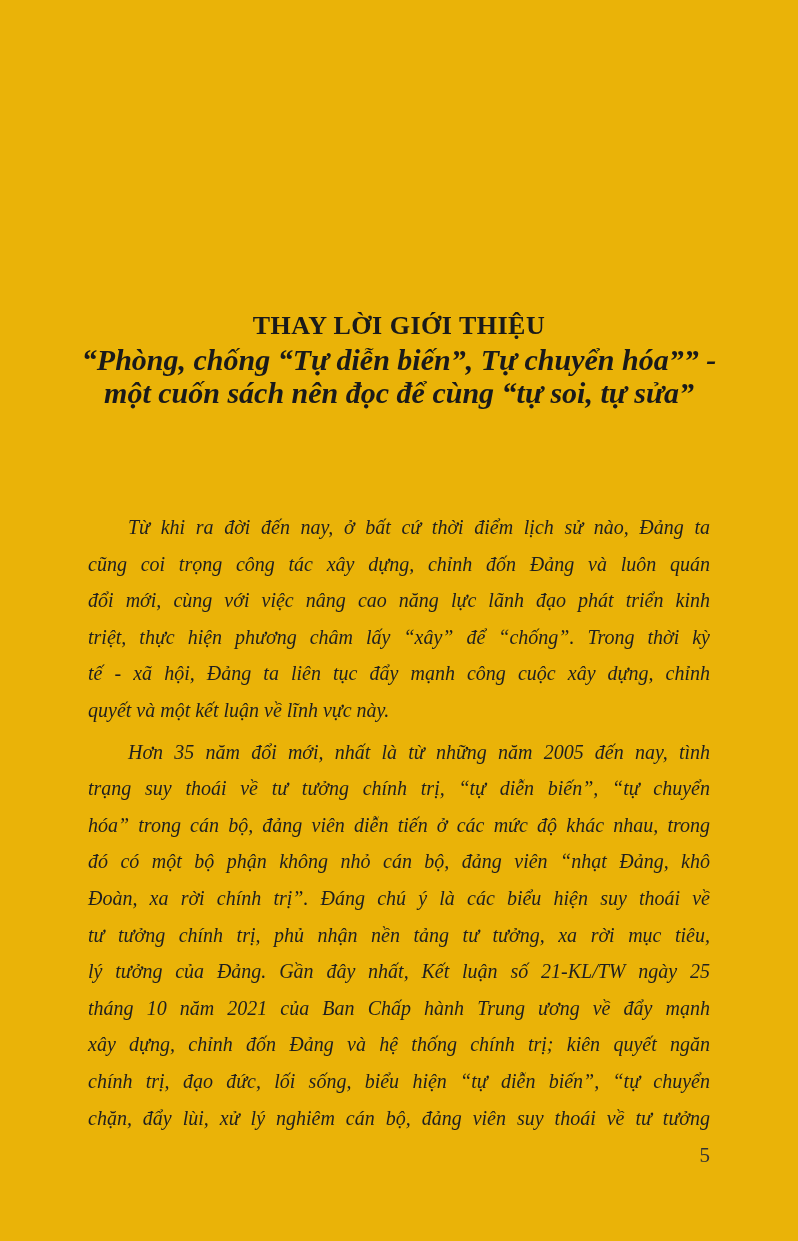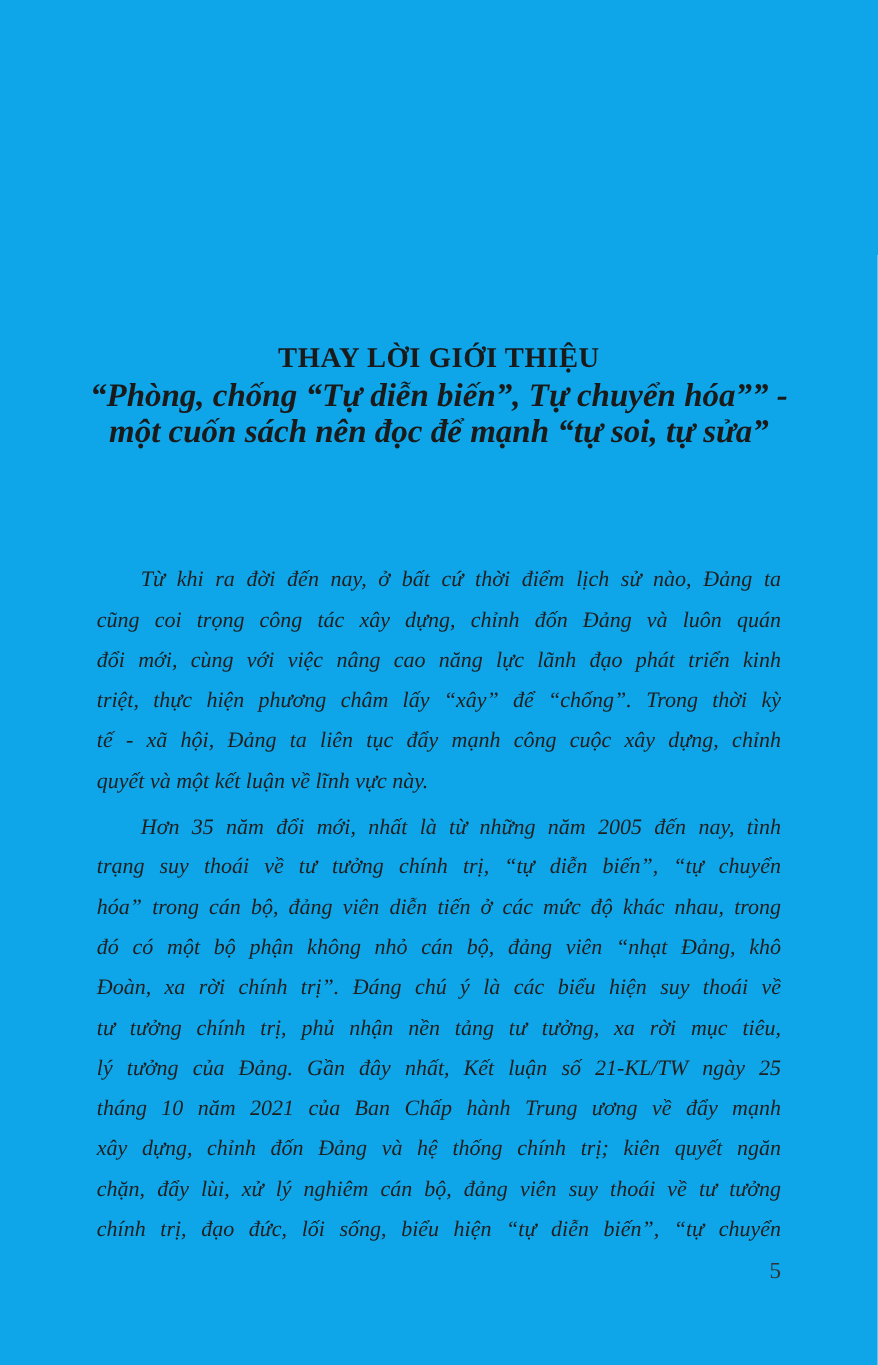--- a/index.html
+++ b/index.html
@@ -1,20 +1,20 @@
 <!DOCTYPE html>
 <html><head>
 <meta charset="utf-8">
 <style>
   html, body { margin: 0; padding: 0; background: #ffffff; }
   .page {
     position: relative;
     width: 798px;
     height: 1241px;
-    background: #0ea5e9;
+    background: #eab308;
     font-family: "Liberation Serif", serif;
     overflow: hidden;
   }
   .title {
     position: absolute;
     top: 294px;
     left: 0;
     right: 0;
     text-align: center;
     font-weight: bold;
@@ -61,21 +61,21 @@
   }
 </style>
 </head>
 <body>
 
 <div class="page">
   <h1 class="title">THAY LỜI GIỚI THIỆU</h1>
 
   <div class="subtitle">
     <div>“Phòng, chống “Tự diễn biến”, Tự chuyển hóa”” -</div>
-    <div>một cuốn sách nên đọc để mạnh “tự soi, tự sửa”</div>
+    <div>một cuốn sách nên đọc để cùng “tự soi, tự sửa”</div>
   </div>
 
   <div class="body-text">
       <div class="para">
         <div class="line first">Từ khi ra đời đến nay, ở bất cứ thời điểm lịch sử nào, Đảng ta</div>
         <div class="line">cũng coi trọng công tác xây dựng, chỉnh đốn Đảng và luôn quán</div>
         <div class="line">đổi mới, cùng với việc nâng cao năng lực lãnh đạo phát triển kinh</div>
         <div class="line">triệt, thực hiện phương châm lấy “xây” để “chống”. Trong thời kỳ</div>
         <div class="line">tế - xã hội, Đảng ta liên tục đẩy mạnh công cuộc xây dựng, chỉnh</div>
         <div class="line last">quyết và một kết luận về lĩnh vực này.</div>
@@ -83,19 +83,19 @@
       <div class="para">
         <div class="line first">Hơn 35 năm đổi mới, nhất là từ những năm 2005 đến nay, tình</div>
         <div class="line">trạng suy thoái về tư tưởng chính trị, “tự diễn biến”, “tự chuyển</div>
         <div class="line">hóa” trong cán bộ, đảng viên diễn tiến ở các mức độ khác nhau, trong</div>
         <div class="line">đó có một bộ phận không nhỏ cán bộ, đảng viên “nhạt Đảng, khô</div>
         <div class="line">Đoàn, xa rời chính trị”. Đáng chú ý là các biểu hiện suy thoái về</div>
         <div class="line">tư tưởng chính trị, phủ nhận nền tảng tư tưởng, xa rời mục tiêu,</div>
         <div class="line">lý tưởng của Đảng. Gần đây nhất, Kết luận số 21-KL/TW ngày 25</div>
         <div class="line">tháng 10 năm 2021 của Ban Chấp hành Trung ương về đẩy mạnh</div>
         <div class="line">xây dựng, chỉnh đốn Đảng và hệ thống chính trị; kiên quyết ngăn</div>
+        <div class="line">chính trị, đạo đức, lối sống, biểu hiện “tự diễn biến”, “tự chuyển</div>
         <div class="line">chặn, đẩy lùi, xử lý nghiêm cán bộ, đảng viên suy thoái về tư tưởng</div>
-        <div class="line">chính trị, đạo đức, lối sống, biểu hiện “tự diễn biến”, “tự chuyển</div>
       </div>
     </div>
 
   <div class="page-number">5</div>
 </div>
 
 </body></html>

